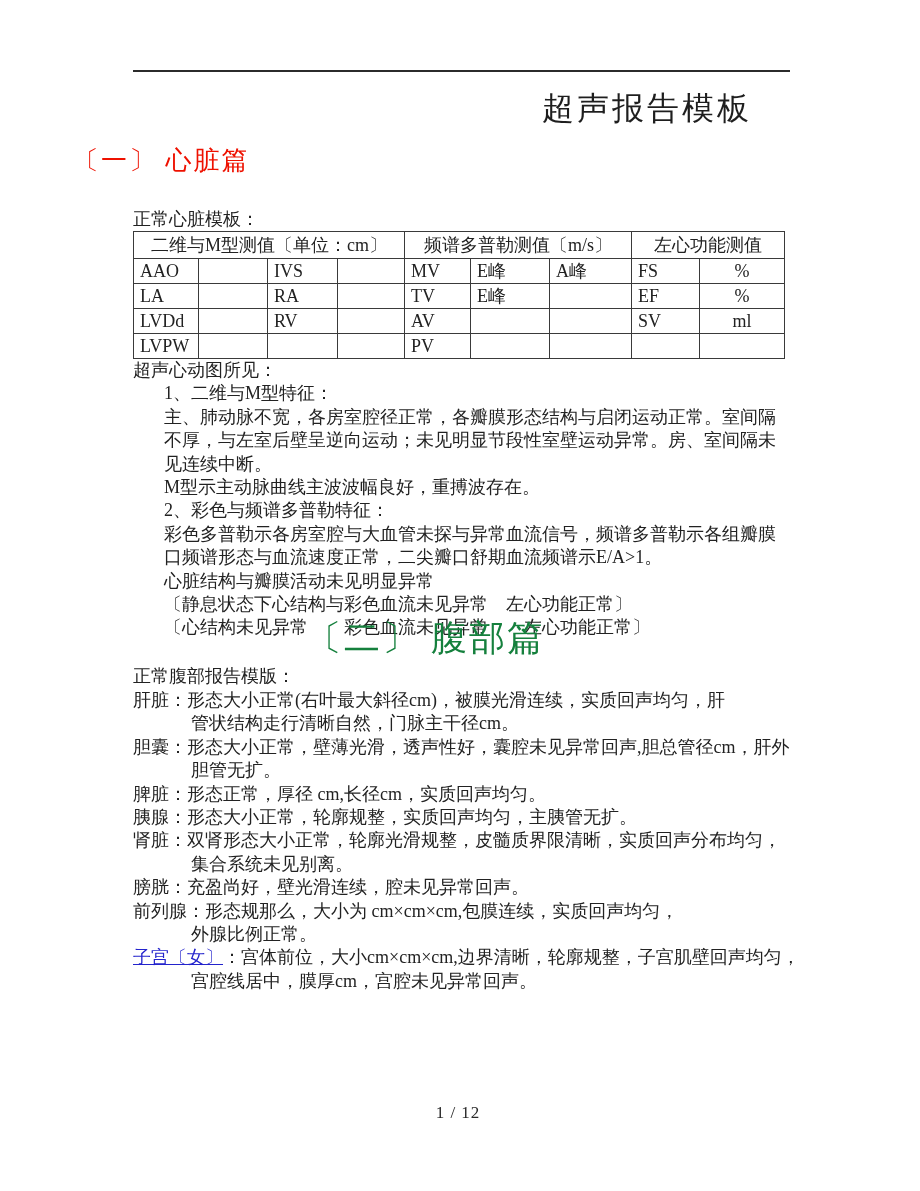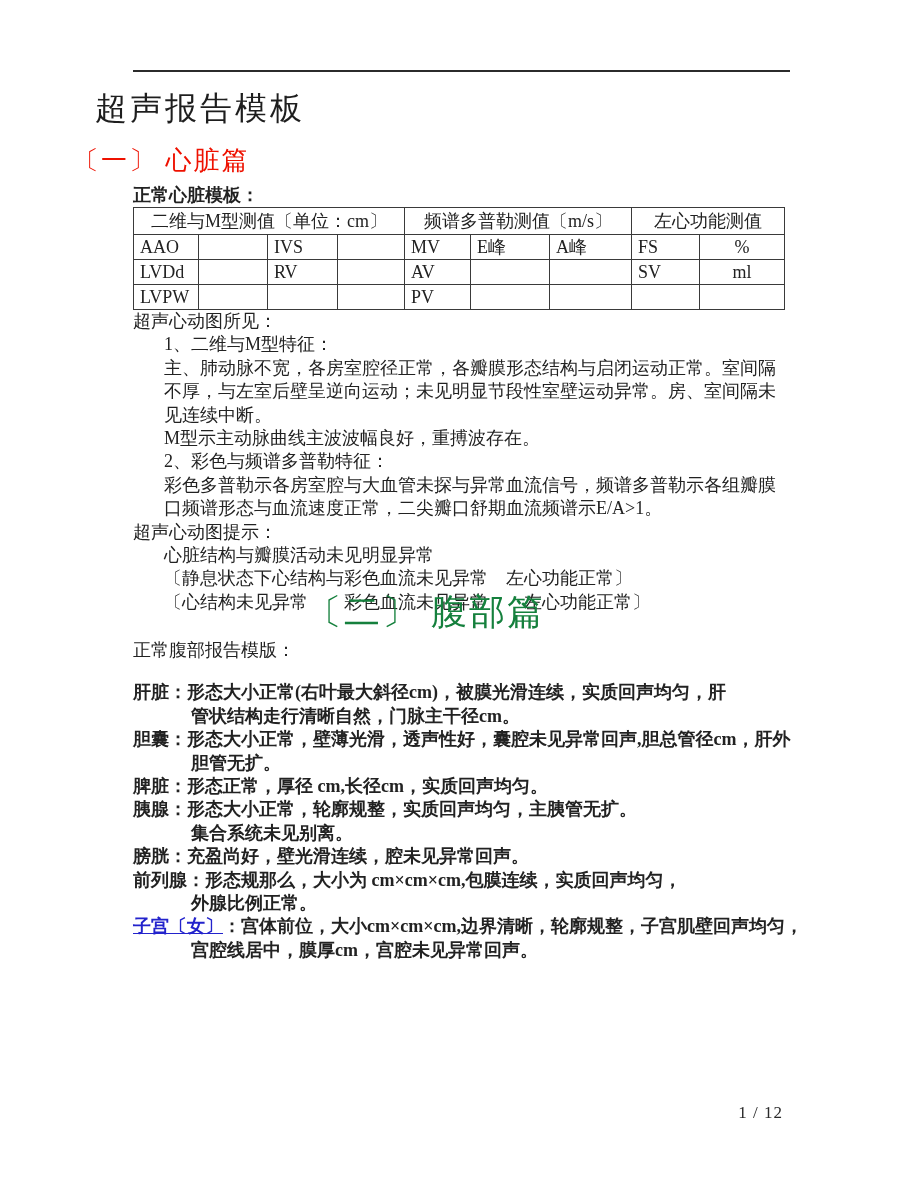--- a/index.html
+++ b/index.html
@@ -5,55 +5,55 @@
   * { margin:0; padding:0; box-sizing:border-box; }
   html,body { background:#ffffff; }
   body {
     width:920px; height:1191px; position:relative; overflow:hidden;
     font-family:"Liberation Serif","DejaVu Serif",serif;
     color:#222222;
   }
   .content { position:absolute; left:133px; top:0; width:657px; }
   .rule { margin-top:70px; height:2px; background:#2b2b2b; }
   .doc-title {
-    margin-top:15px; text-align:left; font-size:32px; line-height:42px;
+    margin-top:15px; text-align:right; font-size:32px; line-height:42px;
     letter-spacing:3px; color:#1e1e1e; transform:translateX(-38px);
     white-space:nowrap;
   }
   .h-heart {
     margin-top:14px; text-align:left; font-size:26px; line-height:36px;
     letter-spacing:2px; color:#ee1100; transform:translateX(-60px);
     white-space:nowrap;
   }
   .h-abdomen {
     margin-top:-24px; text-align:center; font-size:36px; line-height:44px;
     letter-spacing:2px; color:#15803d; transform:translateX(-36px);
     white-space:nowrap; position:relative; z-index:2;
   }
-  .intro { margin-top:4px; font-size:18px; line-height:24px; white-space:nowrap;font-weight:bold; }
+  .intro { margin-top:28px; font-size:18px; line-height:24px; white-space:nowrap; }
   .intro2 { margin-top:4px; font-size:18px; line-height:24px; white-space:nowrap; }
   table.meas {
     border-collapse:collapse; table-layout:fixed; width:651px; margin-top:0;
     font-size:18px;
   }
   table.meas td {
     border:1.5px solid #3a3a3a; height:25px; padding:0 0 0 6px;
     overflow:hidden; white-space:nowrap;margin-left:42px;
   }
   table.meas tr.th-row td { height:27px; text-align:center; padding:0; }
   table.meas td.c { text-align:center; padding:0; }
   .line { font-size:18px; line-height:23.4px; white-space:nowrap; }
   .ind  { padding-left:31px; }
   .sec1 { }
-  .abd  { margin-top:19px;font-weight:bold; }
+  .abd  { margin-top:1px; }
   .cont { padding-left:58px; }
   .link { color:#2323cc; text-decoration:underline; cursor:pointer; }
   .footer {
     position:absolute; top:1103px; left:133px; width:650px;
-    text-align:right; font-size:17px; color:#2a2a2a; letter-spacing:1px;
+    text-align:center; font-size:17px; color:#2a2a2a; letter-spacing:1px;
   }
 </style>
 </head>
 <body>
 
 <div class="content">
 
   <div class="rule"></div>
 
   <div class="doc-title">超声报告模板</div>
@@ -85,20 +85,31 @@
           <td></td>
       <td>IVS</td>
           <td></td>
       <td>MV</td>
           <td>E峰</td>
       <td>A峰</td>
           <td>FS</td>
       <td class="c">%</td>
     </tr>
     <tr>
+      <td>LA</td>
+          <td></td>
+      <td>RA</td>
+          <td></td>
+      <td>TV</td>
+          <td>E峰</td>
+      <td></td>
+          <td>EF</td>
+      <td class="c">%</td>
+    </tr>
+    <tr>
       <td>LVDd</td>
           <td></td>
       <td>RV</td>
           <td></td>
       <td>AV</td>
           <td></td>
       <td></td>
           <td>SV</td>
       <td class="c">ml</td>
     </tr>
@@ -119,37 +130,37 @@
   <div class="sec1">
     <div class="line">超声心动图所见：</div>
     <div class="line ind">1、二维与M型特征：</div>
     <div class="line ind">主、肺动脉不宽，各房室腔径正常，各瓣膜形态结构与启闭运动正常。室间隔</div>
     <div class="line ind">不厚，与左室后壁呈逆向运动；未见明显节段性室壁运动异常。房、室间隔未</div>
     <div class="line ind">见连续中断。</div>
     <div class="line ind">M型示主动脉曲线主波波幅良好，重搏波存在。</div>
     <div class="line ind">2、彩色与频谱多普勒特征：</div>
     <div class="line ind">彩色多普勒示各房室腔与大血管未探与异常血流信号，频谱多普勒示各组瓣膜</div>
     <div class="line ind">口频谱形态与血流速度正常，二尖瓣口舒期血流频谱示E/A&gt;1。</div>
-    <div class="line">超声心动图提示：</div>
     <div class="line ind">心脏结构与瓣膜活动未见明显异常</div>
     <div class="line ind">〔静息状态下心结构与彩色血流未见异常　左心功能正常〕</div>
     <div class="line ind">〔心结构未见异常　　彩色血流未见异常　　左心功能正常〕</div>
   </div>
 
   <div class="h-abdomen">〔二〕 腹部篇</div>
 
   <div class="intro2">正常腹部报告模版：</div>
 
   <div class="abd">
     <div class="line"><span>肝脏：</span><span>形态大小正常(右叶最大斜径cm)，被膜光滑连续，实质回声均匀，肝</span></div>
     <div class="line cont">管状结构走行清晰自然，门脉主干径cm。</div>
     <div class="line"><span>胆囊：</span><span>形态大小正常，壁薄光滑，透声性好，囊腔未见异常回声,胆总管径cm，肝外</span></div>
     <div class="line cont">胆管无扩。</div>
     <div class="line"><span>脾脏：</span><span>形态正常，厚径 cm,长径cm，实质回声均匀。</span></div>
     <div class="line"><span>胰腺：</span><span>形态大小正常，轮廓规整，实质回声均匀，主胰管无扩。</span></div>
+    <div class="line"><span>肾脏：</span><span>双肾形态大小正常，轮廓光滑规整，皮髓质界限清晰，实质回声分布均匀，</span></div>
     <div class="line cont">集合系统未见别离。</div>
     <div class="line"><span>膀胱：</span><span>充盈尚好，壁光滑连续，腔未见异常回声。</span></div>
     <div class="line"><span>前列腺：</span><span>形态规那么，大小为 cm×cm×cm,包膜连续，实质回声均匀，</span></div>
     <div class="line cont">外腺比例正常。</div>
     <div class="line"><span class="link">子宫〔女〕</span><span>：</span><span>宫体前位，大小cm×cm×cm,边界清晰，轮廓规整，子宫肌壁回声均匀，</span></div>
     <div class="line cont">宫腔线居中，膜厚cm，宫腔未见异常回声。</div>
   </div>
 
 </div>
 

